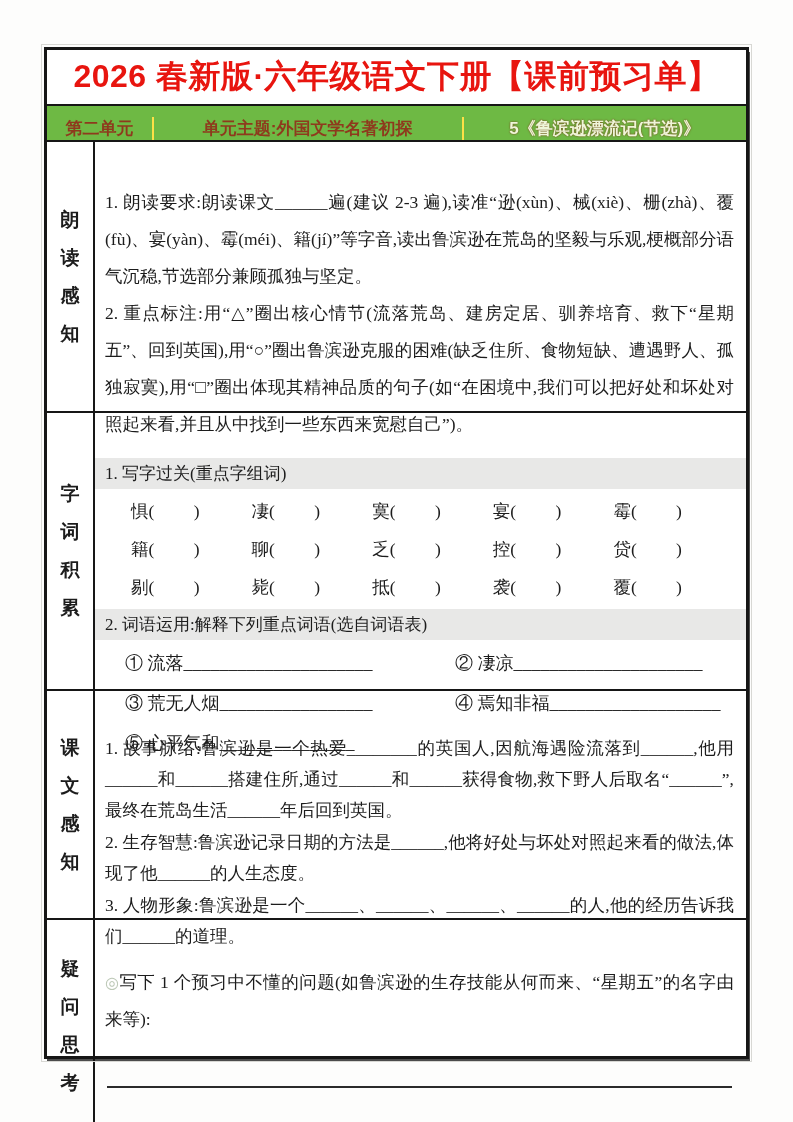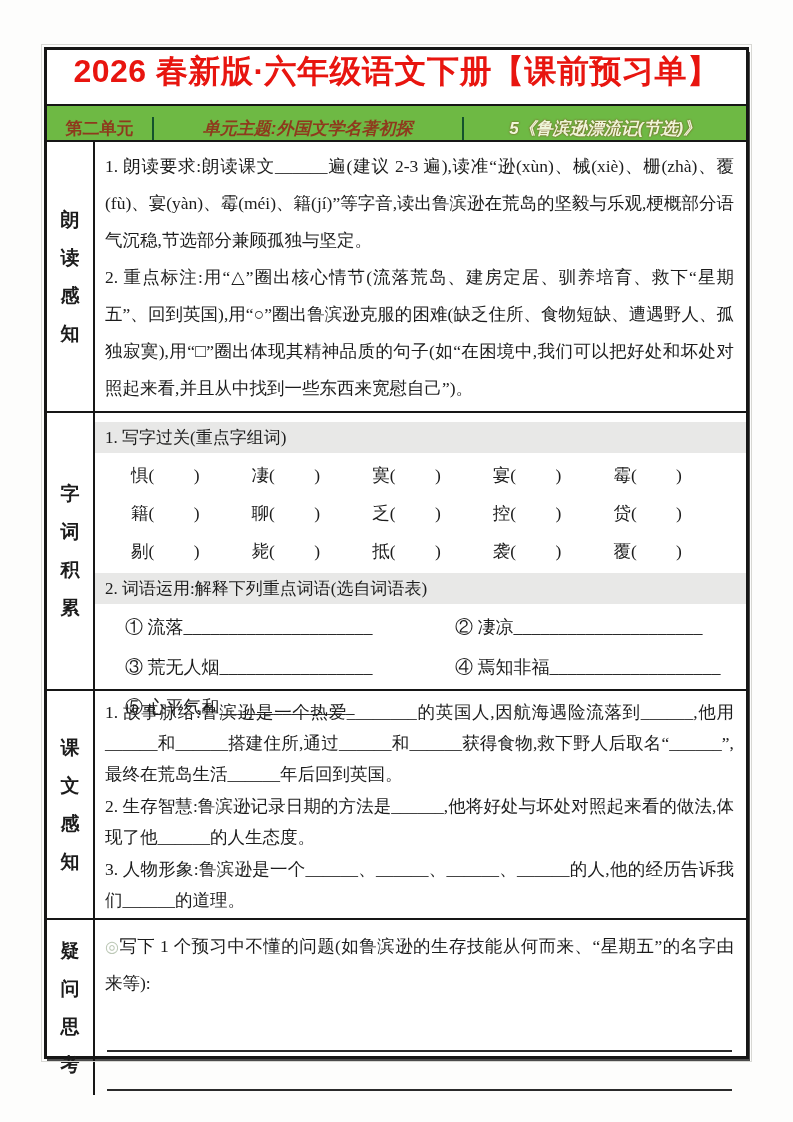--- a/index.html
+++ b/index.html
@@ -7,42 +7,42 @@
     width:793px;height:1122px;background:#fdfdfc;position:relative;
     font-family:"Liberation Serif","DejaVu Serif",serif;color:#1c1c1c;
   }
   .sheet{
     position:absolute;left:44px;top:47px;width:705px;height:1012px;
     box-sizing:border-box;border:3px solid #161616;background:#fff;
     display:flex;flex-direction:column;
     box-shadow:2px 4px 0 -1px #4c4c4c;outline:1px solid #d8d8d4;outline-offset:2px;
   }
   
-  .title-row{flex:none;height:54px;display:flex;align-items:flex-start;justify-content:center;
+  .title-row{flex:none;height:54px;display:flex;align-items:center;justify-content:center;
     border-bottom:2px solid #161616;background:#fff;}
   .title{font-family:"Liberation Sans","DejaVu Sans",sans-serif;font-weight:bold;
     font-size:32px;letter-spacing:.5px;color:var(--title-red,#e8150f);white-space:nowrap;}
   
   .green-bar{flex:none;height:34px;display:flex;align-items:flex-end;
     background:var(--bar-green,#6eb944);border-bottom:2px solid #161616;
     font-family:"Liberation Sans","DejaVu Sans",sans-serif;font-weight:bold;font-size:17px;}
   .gcell{display:flex;align-items:center;justify-content:center;color:var(--bar-text,#8e3a1d);
     box-sizing:border-box;}
-  .gcell + .gcell{border-left:2px solid #14532d;font-style:italic;}
+  .gcell + .gcell{border-left:2px solid #fde047;}
   .gcell-unit{width:15%;}
   .gcell-theme{width:44.3%;}
   .gcell-lesson{flex:1;color:var(--lesson-text,#eef6d8);text-shadow:0 0 2px #7c2f12;}
   
   .row{display:flex;border-bottom:2px solid #161616;box-sizing:border-box;}
   .row:last-child{border-bottom:none;}
   .side{flex:none;width:48px;border-right:2px solid #161616;display:flex;
     align-items:center;justify-content:center;box-sizing:border-box;}
   .side-label{font-family:"Liberation Sans","DejaVu Sans",sans-serif;font-weight:bold;
     font-size:19px;width:19px;line-height:2.0;word-break:break-all;text-align:center;}
-  .content{flex:1;min-width:0;padding:6px 12px 4px 10px;box-sizing:border-box;}
+  .content{flex:1;min-width:0;padding:6px 12px 4px 10px;box-sizing:border-box;margin-top:36px;}
   .row-reading{height:271px;}
   .row-words{height:278px;}
   .row-comp{height:229px;}
   .row-q{flex:1;}
   
   .row-reading .content p{margin:0;font-size:17.5px;line-height:37px;text-align:justify;}
   .row-comp .content p{margin:0 0 1px 0;font-size:17.5px;line-height:31px;text-align:justify;}
   
   .hl{background:var(--heading-bg,#e8e8e7);font-size:17px;line-height:29px;
     margin:3px -12px 3px -10px;padding:1px 0 1px 10px;}

